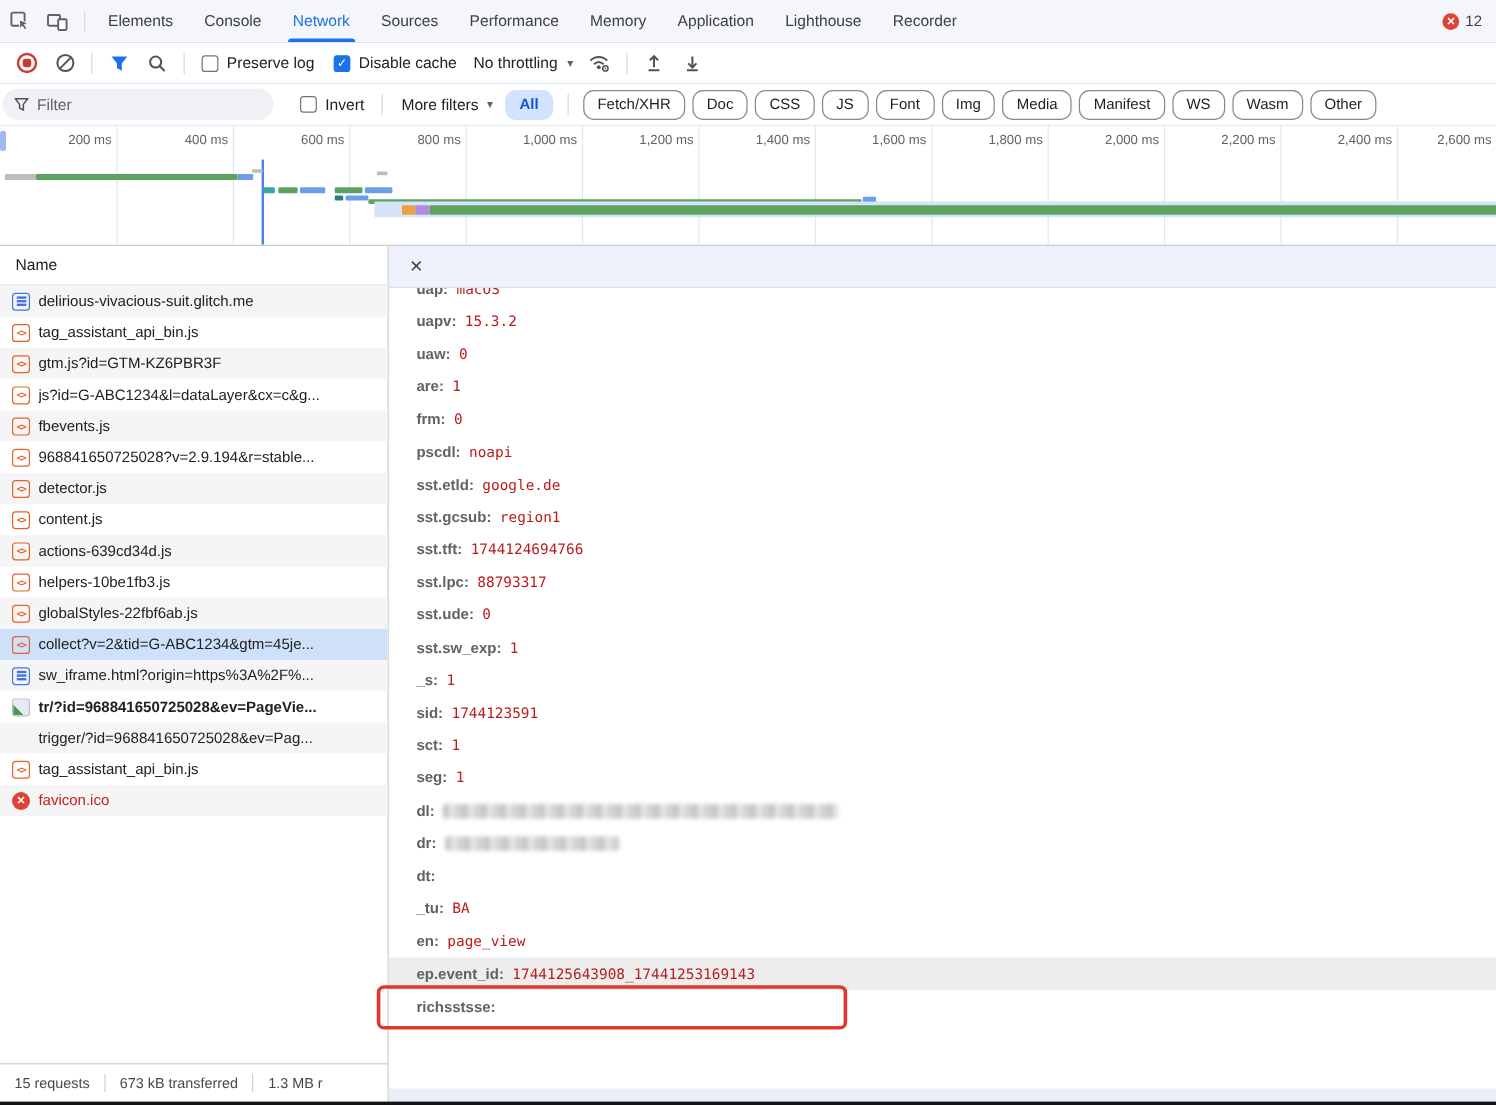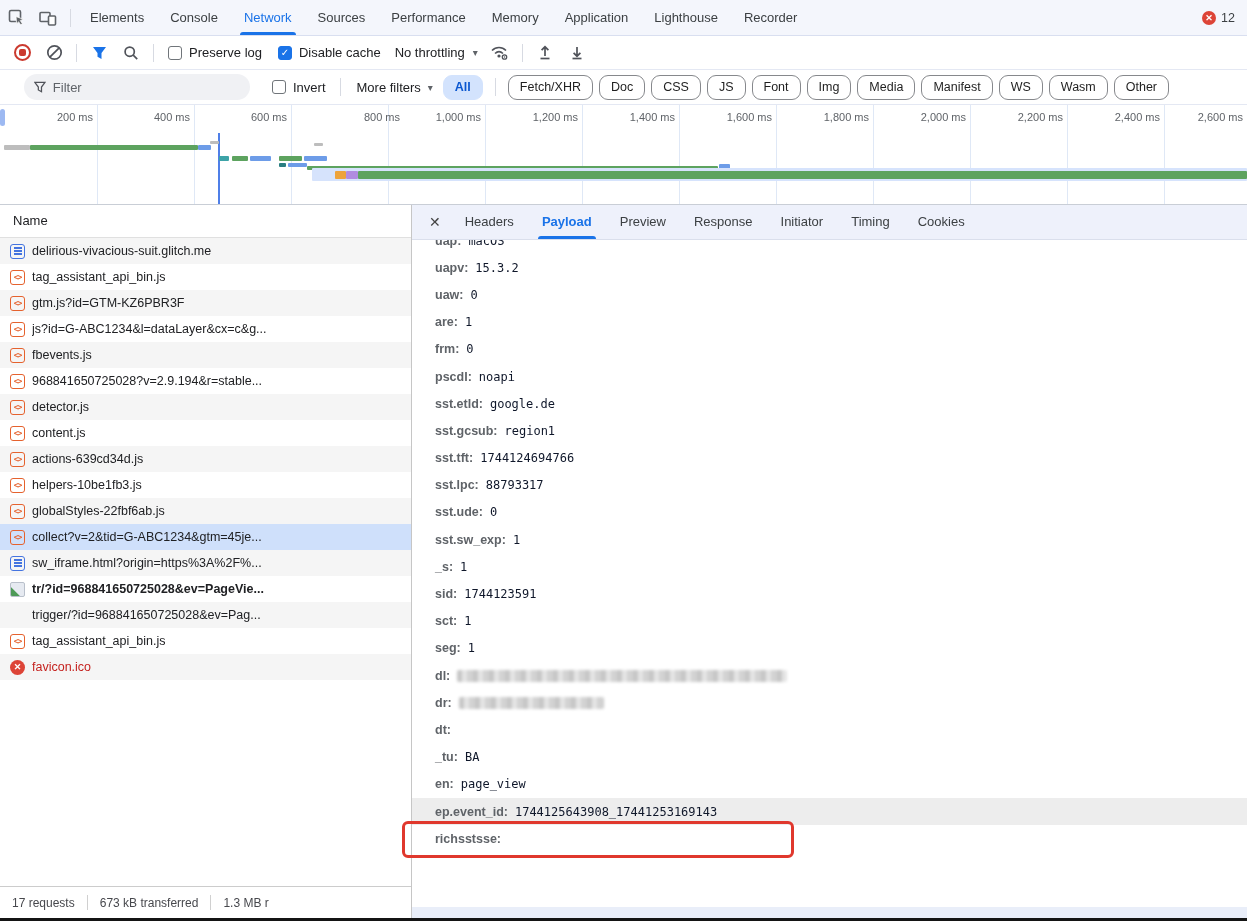--- a/index.html
+++ b/index.html
@@ -26,41 +26,41 @@
   .toolbar { height:34px; background:#fff; border-bottom:1px solid #e4e8f3; display:flex; align-items:center; padding-left:6px; }
   .rec-outer { width:17px; height:17px; border-radius:50%; border:2px solid #cb3a2f; display:flex; align-items:center; justify-content:center; }
   .rec-inner { width:7px; height:7px; border-radius:2px; background:#cb3a2f; }
   .chk-row { display:flex; align-items:center; gap:7px; margin:0 8px; color:#202124; white-space:nowrap; }
   .cb { width:14px; height:14px; border:1.5px solid #70757a; border-radius:3px; background:#fff; flex:none;
         display:flex; align-items:center; justify-content:center; font-size:10px; color:#fff; }
   .cb.checked { background:#1a73e8; border-color:#1a73e8; }
   .throttle { display:flex; align-items:center; gap:8px; margin:0 6px; color:#202124; white-space:nowrap; }
   .caret { font-size:10px; color:#5f6368; }
   
-  .filterbar { height:35px; background:#fff; border-bottom:1px solid #e4e8f3; display:flex; align-items:center; padding-left:24px; }
+  .filterbar { height:35px; background:#fff; border-bottom:1px solid #e4e8f3; display:flex; align-items:center; padding-left:2px; }
   .filter-pill { width:226px; height:26px; border-radius:13px; background:#f0f1f4; display:flex; align-items:center;
                  padding:0 10px; gap:7px; margin-right:14px; }
   .filter-pill input { border:none; outline:none; background:transparent; font-size:13px; width:100%;
                        font-family:"Liberation Sans", sans-serif; color:#202124; }
   .filter-pill input::placeholder { color:#5f6368; }
   .morefilters { display:flex; align-items:center; gap:7px; margin:0 10px; white-space:nowrap; }
   .chips { display:flex; align-items:center; gap:6px; }
   .chip { height:25px; padding:0 11px; border:1px solid #86888c; border-radius:9px; background:#fff;
           display:flex; align-items:center; font-size:12.5px; color:#1f1f1f; white-space:nowrap; }
   .chip.active { background:#d3e3fd; border-color:#d3e3fd; color:#0b57d0; font-weight:bold; }
   
   .overview { position:relative; height:100px; background:#fff; border-bottom:1px solid #c9ced6; overflow:hidden; }
   .gridline { position:absolute; top:0; bottom:0; width:1px; background:#dfe8f6; }
   .ruler-label { position:absolute; top:6px; width:68px; text-align:right; font-size:11px; color:#5f6368; white-space:nowrap; }
   .ov-handle { position:absolute; left:0; top:4px; width:5px; height:17px; background:#9db9f2; border-radius:3px; }
   .ov-marker { position:absolute; width:2px; background:#4f7fe8; }
   .wbar { position:absolute; border-radius:1px; }
   
   .main { position:absolute; top:205px; bottom:3px; left:0; right:0; display:flex; }
-  .left { width:412px; flex:none; border-right:1px solid #c6c6c6; display:flex; flex-direction:column; background:#fff; }
+  .left { width:324px; flex:none; border-right:1px solid #c6c6c6; display:flex; flex-direction:column; background:#fff; }
   .name-header { height:33px; line-height:32px; padding-left:13px; border-bottom:1px solid #e0e0e0; color:#202124; }
   .request-list { flex:1; overflow:hidden; }
   .req-row { height:26px; display:flex; align-items:center; padding-left:10px; font-size:12.5px; white-space:nowrap; overflow:hidden; }
   .req-row.striped { background:#f5f5f5; }
   .req-row.selected { background:#cfe0fb; }
   .req-row.error { color:#c5221f; }
   .req-icon { width:15px; height:15px; margin-right:7px; flex:none; position:relative; }
   .ic-doc { border:1.5px solid #4474e0; border-radius:3px; }
   .ic-doc::before { content:""; position:absolute; left:2.5px; right:2.5px; top:2.5px; height:1.5px;
                     background:#4474e0; box-shadow:0 3px 0 #4474e0, 0 6px 0 #4474e0; }
@@ -79,21 +79,21 @@
   .close-x { font-size:14px; color:#444; padding:0 10px; }
   .dtab { padding:0 14px; line-height:34px; height:100%; color:#3c4043; position:relative; white-space:nowrap; }
   .dtab.active { color:#1a73e8; font-weight:bold; }
   .dtab.active::after { content:""; position:absolute; left:10px; right:10px; bottom:0; height:3px;
                         background:#1a73e8; border-radius:3px 3px 0 0; }
   .params { flex:1; overflow:hidden; }
   .param-row { height:27.2px; display:flex; align-items:center; padding-left:23px; font-size:12.5px; }
   .param-row:first-child { margin-top:-13px; }
   .param-row.highlight { background:#ededed; }
   .pkey { color:#5f6368; font-weight:bold; margin-right:7px; white-space:nowrap; }
-  .pval { font-family:"DejaVu Sans Mono", monospace; font-size:12px; color:#0f172a; white-space:nowrap; }
+  .pval { font-family:"DejaVu Sans Mono", monospace; font-size:12px; color:#b91c1c; white-space:nowrap; }
   .blur-val { display:inline-block; height:12px; border-radius:2px;
               background:repeating-linear-gradient(90deg,#c6c6c6 0 5px,#e5e5e5 5px 10px,#d2d2d2 10px 16px);
               filter:blur(1.6px); }
   .redbox { position:absolute; left:-10px; top:616px; width:392px; height:37px;
             border:3px solid #e0382d; border-radius:6px; pointer-events:none; z-index:5; }
   .bottom-scroll { position:absolute; left:0; right:0; bottom:0; height:11px; background:#e9eef9; }
   .black-strip { position:absolute; left:0; right:0; bottom:0; height:3px; background:#141414; }
   svg { display:block; }
 </style>
 </head>
@@ -229,21 +229,21 @@
 
   <div class="overview" id="overview">
     <span class="ov-handle"></span>
   <div class="gridline" style="left: 97px;"></div>
       <div class="ruler-label" style="left: 25px;">200 ms</div>
       <div class="gridline" style="left: 194px;"></div>
       <div class="ruler-label" style="left: 122px;">400 ms</div>
       <div class="gridline" style="left: 291px;"></div>
       <div class="ruler-label" style="left: 219px;">600 ms</div>
       <div class="gridline" style="left: 388px;"></div>
-      <div class="ruler-label" style="left: 332px;">800 ms</div>
+      <div class="ruler-label" style="left: 316px;">800 ms</div>
       <div class="gridline" style="left: 485px;"></div>
       <div class="ruler-label" style="left: 413px;">1,000 ms</div>
       <div class="gridline" style="left: 582px;"></div>
       <div class="ruler-label" style="left: 510px;">1,200 ms</div>
       <div class="gridline" style="left: 679px;"></div>
       <div class="ruler-label" style="left: 607px;">1,400 ms</div>
       <div class="gridline" style="left: 776px;"></div>
       <div class="ruler-label" style="left: 704px;">1,600 ms</div>
       <div class="gridline" style="left: 873px;"></div>
       <div class="ruler-label" style="left: 801px;">1,800 ms</div>
@@ -342,39 +342,30 @@
           <div class="req-row">
             <div class="req-icon ic-script">&lt;&gt;</div>
             <div style="overflow: hidden;">tag_assistant_api_bin.js</div>
           </div>
           <div class="req-row striped error">
             <div class="req-icon ic-err">✕</div>
             <div style="overflow: hidden;">favicon.ico</div>
           </div>
         </div>
       <div class="statusbar" id="statusbar">
-          <div class="status-item">17 requests</div>
+          <div class="status-item">15 requests</div>
           <div class="sdiv"></div>
           <div class="status-item">673 kB transferred</div>
           <div class="sdiv"></div>
           <div class="status-item">1.3 MB r</div>
         </div>
     </div>
     <div class="right">
       <div class="detail-tabs">
         <span class="close-x">✕</span>
-        <div style="display:flex;height:100%" id="detail-tabs">
-            <div class="dtab">Headers</div>
-            <div class="dtab active">Payload</div>
-            <div class="dtab">Preview</div>
-            <div class="dtab">Response</div>
-            <div class="dtab">Initiator</div>
-            <div class="dtab">Timing</div>
-            <div class="dtab">Cookies</div>
-          </div>
       </div>
       <div class="params" id="params">
           <div class="param-row">
             <span class="pkey">uap:</span>
             <span class="pval">macOS</span>
           </div>
           <div class="param-row">
             <span class="pkey">uapv:</span>
             <span class="pval">15.3.2</span>
           </div>

